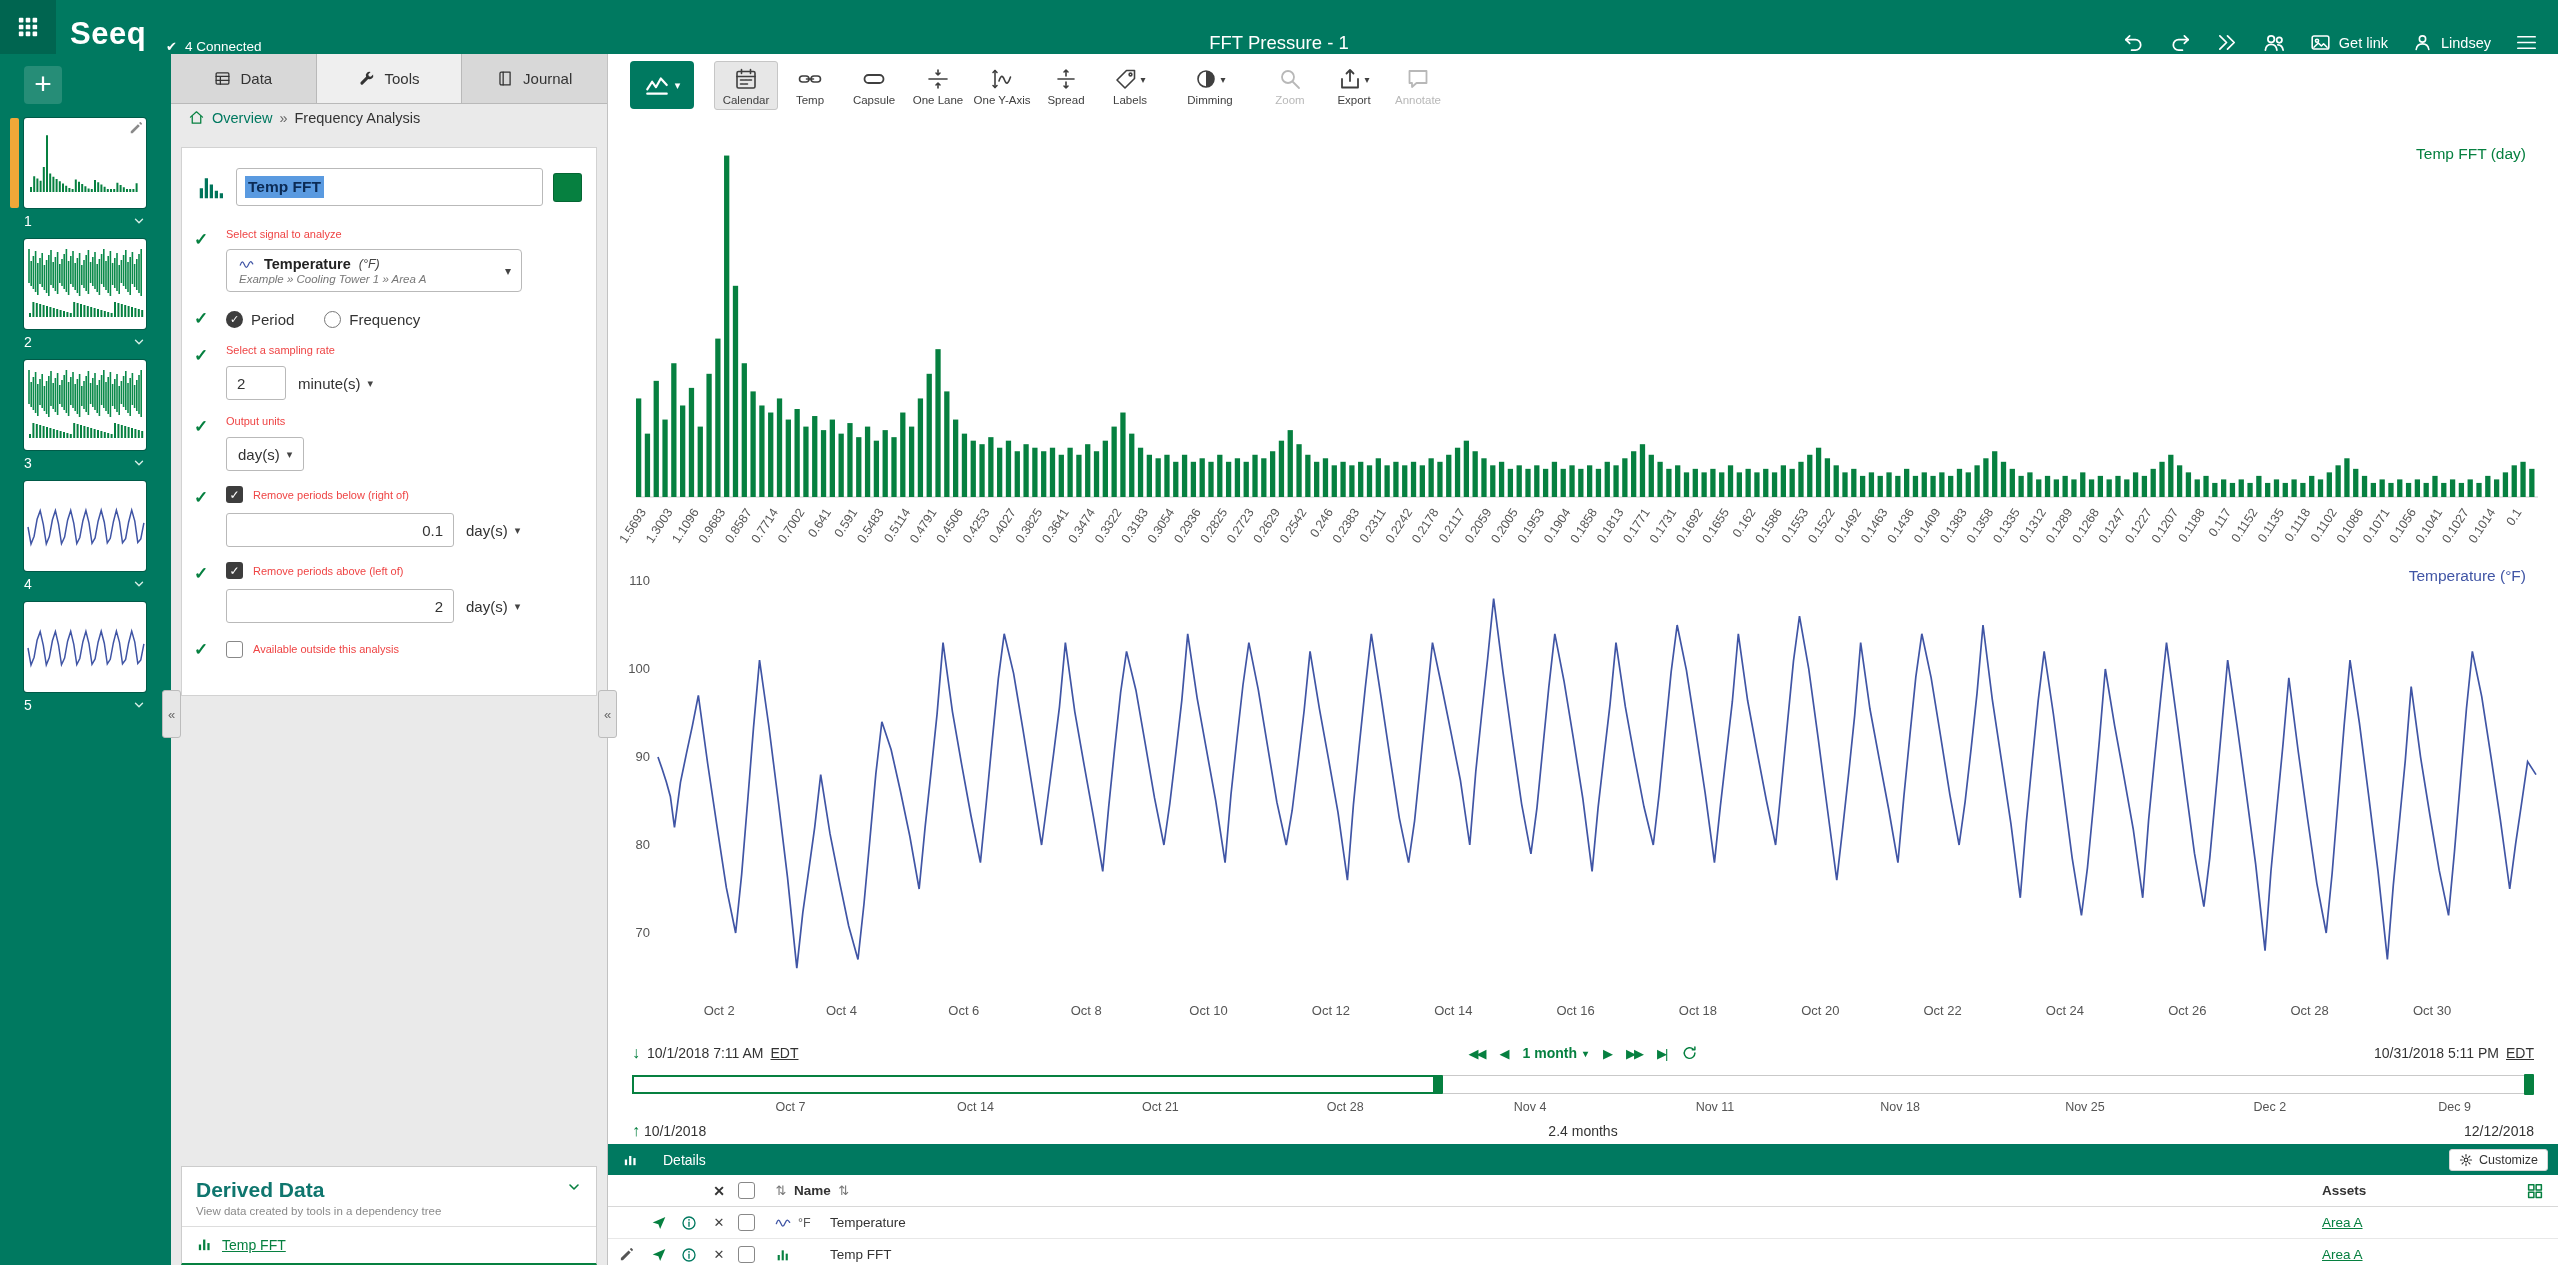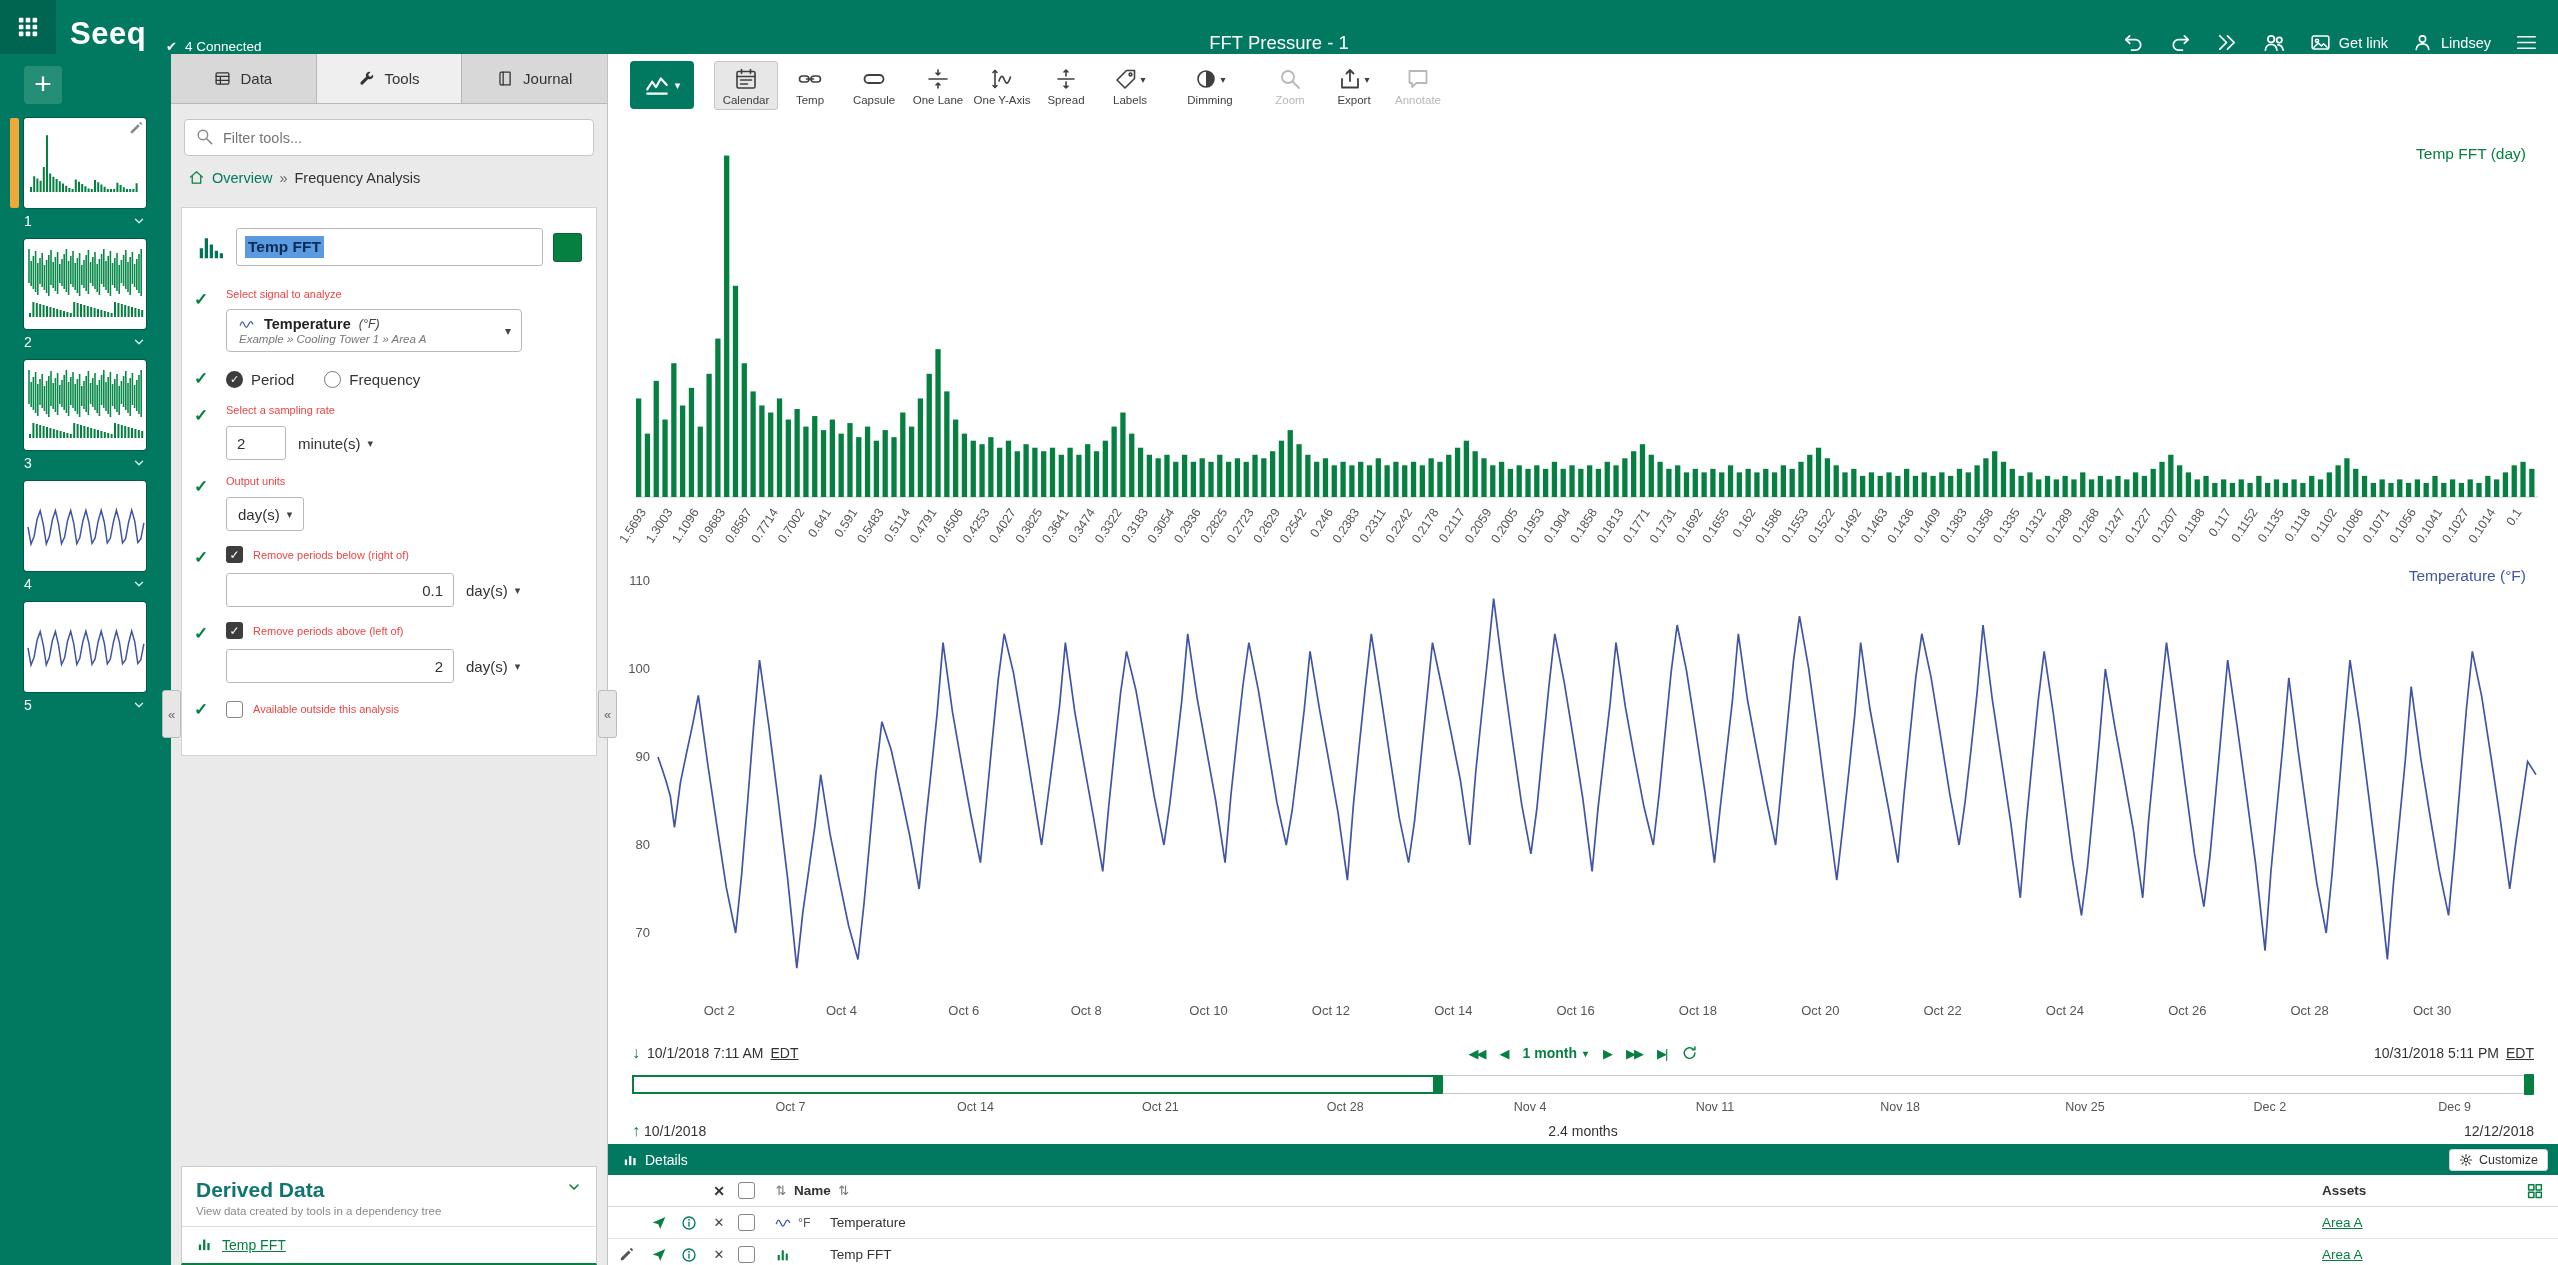--- a/index.html
+++ b/index.html
@@ -140,21 +140,21 @@
   .rangebar{margin:2px 24px 0;position:relative;height:27px;min-height:27px;}
   .track{position:absolute;left:0;right:0;top:4px;bottom:4px;background:#fff;border:1px solid #c9c9c9;}
   .selection{position:absolute;top:-1px;bottom:-1px;left:-1px;background:#fff;border:2px solid #068040;border-right:none;}
   .rhandle{position:absolute;top:-2px;bottom:-2px;width:10px;background:#068040;border-radius:1px;}
   .range-ticks{position:relative;height:20px;min-height:20px;margin:0 24px;font-size:12.5px;color:#555;}
   .range-ticks span{position:absolute;transform:translateX(-50%);top:2px;white-space:nowrap;}
   .daterow{height:26px;min-height:26px;display:flex;align-items:center;padding:0 24px;font-size:14px;position:relative;}
   .daterow .dur{position:absolute;left:50%;transform:translateX(-50%);}
   .daterow .right{margin-left:auto;}
 
-  .details-bar{height:31px;min-height:31px;background:#007960;display:flex;align-items:center;color:#fff;padding:0 10px 0 14px;gap:6px;font-size:14px;}
+  .details-bar{height:31px;min-height:31px;background:#007960;display:flex;align-items:center;color:#fff;padding:0 10px 0 14px;gap:24px;font-size:14px;}
   .details-bar .ic svg{width:17px;height:17px;}
   .customize{margin-left:auto;background:#fff;color:#333;border-radius:3px;font-size:12.5px;display:flex;align-items:center;gap:6px;padding:3px 9px;border:1px solid #d5d5d5;}
   .customize svg{width:14px;height:14px;}
 
   .thead{height:31px;min-height:31px;display:flex;align-items:center;font-size:14px;font-weight:bold;border-bottom:1px solid #d8d8d8;}
   .c-edit{width:36px;min-width:36px;display:flex;justify-content:center;}
   .c30{width:30px;min-width:30px;display:flex;justify-content:center;align-items:center;}
   .c30 svg{width: 16px;height:16px;}
   .c-cb{width:34px;min-width:34px;display:flex;justify-content:center;}
   .c-sort{width:26px;min-width:26px;text-align:center;color:#777;font-weight:normal;font-size:13px;}
@@ -558,29 +558,20 @@
             <span class="ticn">
               <svg viewBox="0 0 24 24" fill="none" stroke="currentColor" stroke-width="1.8" stroke-linecap="round" stroke-linejoin="round">
                 <path d="M6 3h12.5v18H6a1.8 1.8 0 0 1-1.8-1.8V4.8A1.8 1.8 0 0 1 6 3z"></path>
                 <path d="M8.7 3v18"></path>
               </svg>
             </span>
             <span>Journal</span>
           </div>
         </div>
 
-      <div class="searchrow">
-        <span class="sicon">
-            <svg viewBox="0 0 24 24" fill="none" stroke="currentColor" stroke-width="1.8" stroke-linecap="round" stroke-linejoin="round">
-              <circle cx="10" cy="10" r="6"></circle>
-              <path d="M14.5 14.5 21 21"></path>
-            </svg>
-          </span>
-        <input placeholder="Filter tools..." style="">
-      </div>
 
       <div class="crumbs">
         <span class="home">
             <svg viewBox="0 0 24 24" fill="none" stroke="currentColor" stroke-width="1.8" stroke-linecap="round" stroke-linejoin="round">
               <path d="M3.5 11.5 12 4l8.5 7.5"></path>
               <path d="M6 10.5V20h12v-9.5"></path>
             </svg>
           </span>
         <a>Overview</a>
         <span class="sep">»</span>

